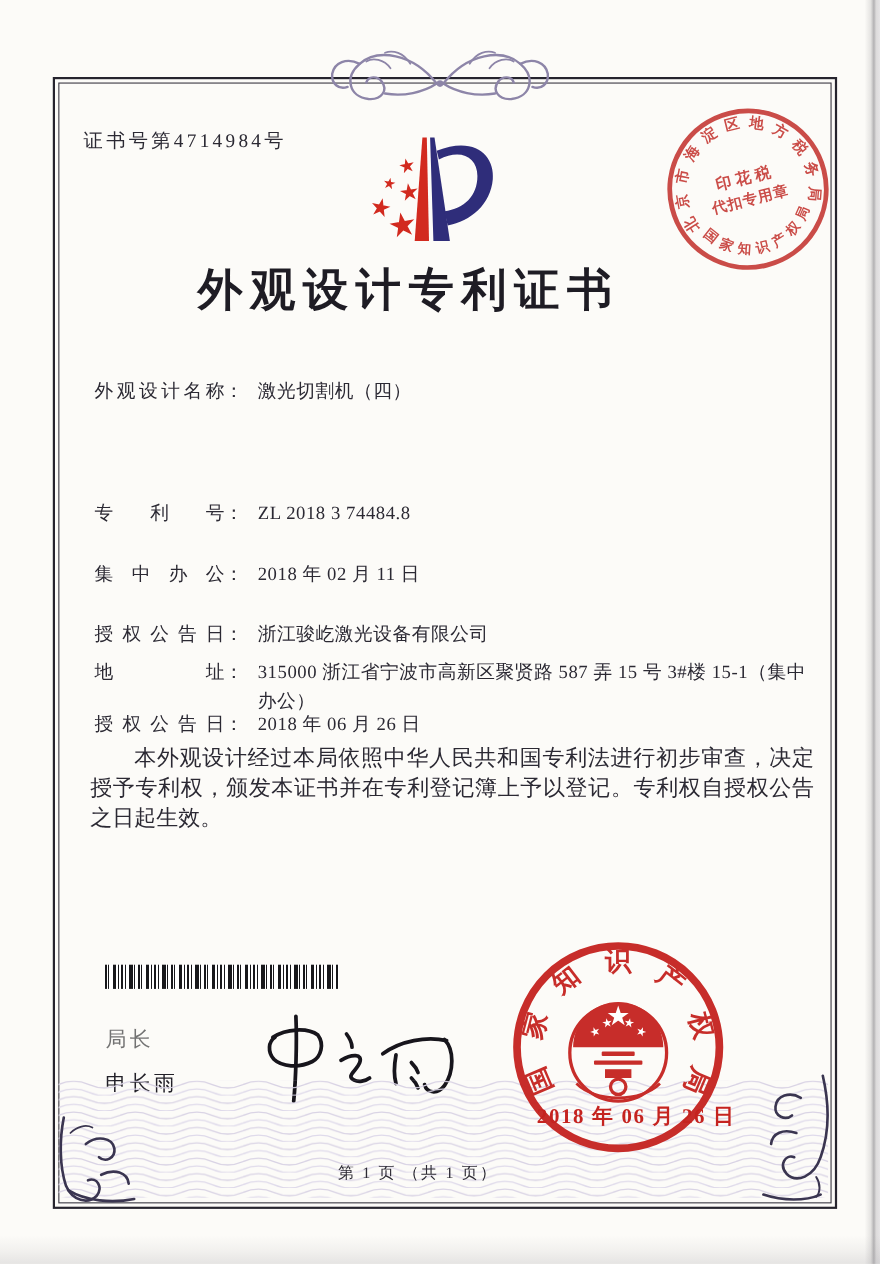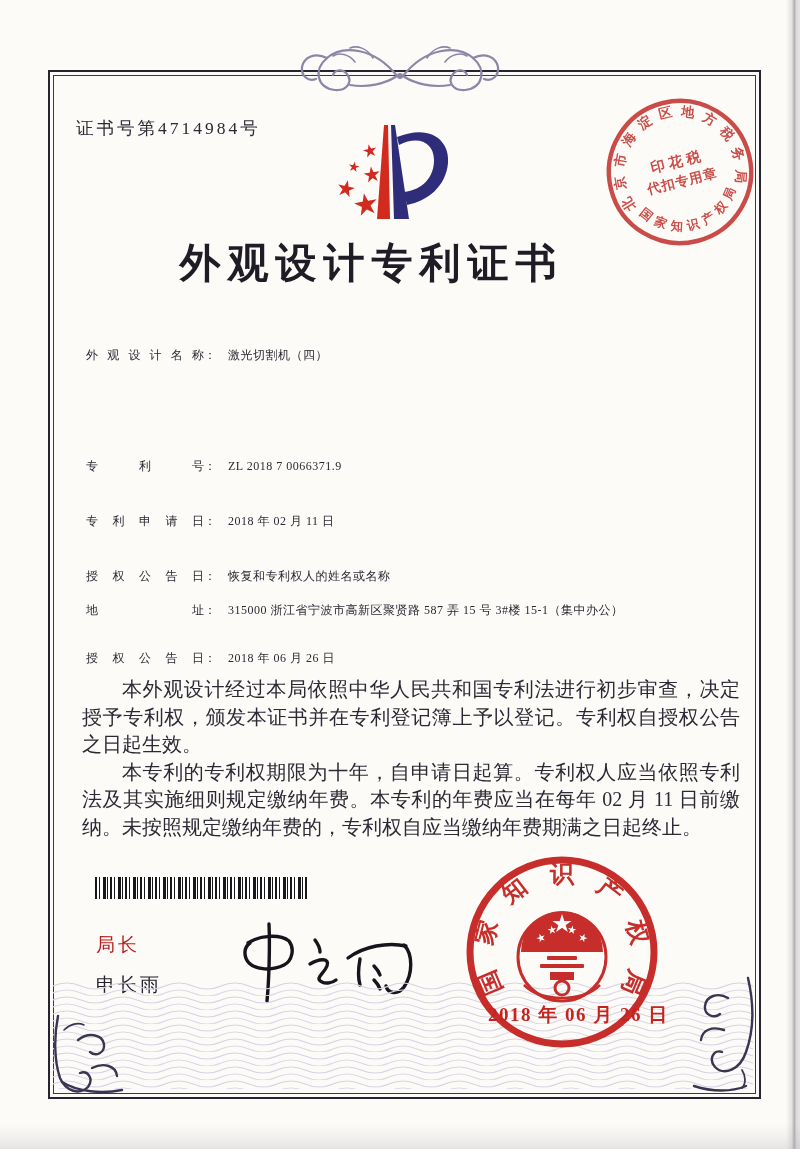--- a/index.html
+++ b/index.html
@@ -15,41 +15,41 @@
     background:linear-gradient(180deg,rgba(0,0,0,0) 0%,rgba(150,148,152,.10) 55%,rgba(170,168,172,.28) 100%);}
   
   .frame{position:absolute;left:48px;top:70px;width:709px;height:1025px;
     border:2.5px solid #26242e;}
   .frame .inner{position:absolute;left:3px;top:3px;right:3px;bottom:3px;border:1px solid #3a3842;}
   
   .cert-no{position:absolute;left:76px;top:116px;font-size:17.5px;letter-spacing:3px;color:#2b2933;}
   .title{position:absolute;left:0;top:236px;width:743px;text-align:center;
     font-size:41px;font-weight:700;letter-spacing:7px;color:#1e1c24;}
   
-  .field-row{position:absolute;left:86px;font-size:12px;line-height:27px;color:#2b2933;}
+  .field-row{position:absolute;left:86px;font-size:17px;line-height:27px;color:#2b2933;}
   .flabel{display:inline-block;width:118px;text-align:justify;text-align-last:justify;vertical-align:top;}
   .fcolon{display:inline-block;vertical-align:top;}
   .fvalue{display:inline-block;margin-left:9px;vertical-align:top;letter-spacing:.5px;}
   .fvalue.wrap{width:514px;}
   .grant2{position:absolute;left:402px;top:0;white-space:nowrap;}
   .grant2 .flabel{width:104px;}
   
   .paras{position:absolute;left:82px;top:676px;width:658px;font-size:20px;
     line-height:27.6px;text-align:justify;color:#2b2933;}
   .paras p{margin:0;text-indent:2em;}
   
   .barcode{position:absolute;left:95px;top:877px;width:213px;height:22px;
     background:repeating-linear-gradient(90deg,
       #17171a 0px,#17171a 2px,#fff 2px,#fff 3.5px,
       #17171a 3.5px,#17171a 4.5px,#fff 4.5px,#fff 7.5px,
       #17171a 7.5px,#17171a 10.5px,#fff 10.5px,#fff 12px,
       #17171a 12px,#17171a 12.8px,#fff 12.8px,#fff 15px);}
   
   .signer-title{position:absolute;left:96px;top:932px;font-size:19px;letter-spacing:3px;
-    font-family:"Liberation Sans","DejaVu Sans",sans-serif;color:#b91c1c;text-align:center;}
+    font-family:"Liberation Sans","DejaVu Sans",sans-serif;color:#737373;text-align:center;}
   .signer-name{position:absolute;left:96px;top:972px;font-size:19px;letter-spacing:3px;
     font-family:"Liberation Sans","DejaVu Sans",sans-serif;color:#222028;}
   .signature{position:absolute;left:212px;top:896px;}
   
   .tax-seal{position:absolute;left:601px;top:93px;transform:rotate(-14deg);opacity:.88;}
   .main-seal{position:absolute;left:462px;top:852px;opacity:.95;}
   .seal-date{position:absolute;left:488px;top:1002px;font-size:19px;font-weight:700;
     letter-spacing:1.5px;color:#c5231f;z-index:6;}
   
   .top-flourish{position:absolute;left:255px;top:36px;}
@@ -127,42 +127,41 @@
   </svg>
 
   <div class="title">外观设计专利证书</div>
 
   <div class="field-row" style="top:342px">
     <span class="flabel">外观设计名称</span><span class="fcolon">：</span>
     <span class="fvalue">激光切割机（四）</span>
   </div>
   <div class="field-row" style="top:453px">
     <span class="flabel">专利号</span><span class="fcolon">：</span>
-    <span class="fvalue">ZL 2018 7 0066371.9</span>
+    <span class="fvalue">ZL 2018 3 74484.8</span>
   </div>
   <div class="field-row" style="top:508px">
-    <span class="flabel">专利申请日</span><span class="fcolon">：</span>
+    <span class="flabel">集中办公</span><span class="fcolon">：</span>
     <span class="fvalue">2018 年 02 月 11 日</span>
   </div>
   <div class="field-row" style="top:563px">
     <span class="flabel">授权公告日</span><span class="fcolon">：</span>
-    <span class="fvalue">恢复和专利权人的姓名或名称</span>
+    <span class="fvalue">浙江骏屹激光设备有限公司</span>
   </div>
   <div class="field-row" style="top:597px">
     <span class="flabel">地址</span><span class="fcolon">：</span>
     <span class="fvalue wrap">315000 浙江省宁波市高新区聚贤路 587 弄 15 号 3#楼 15-1（集中办公）</span>
   </div>
   <div class="field-row" style="top:645px;width:660px">
     <span class="flabel">授权公告日</span><span class="fcolon">：</span>
     <span class="fvalue">2018 年 06 月 26 日</span>
   </div>
 
   <div class="paras">
     <p>本外观设计经过本局依照中华人民共和国专利法进行初步审查，决定授予专利权，颁发本证书并在专利登记簿上予以登记。专利权自授权公告之日起生效。</p>
-    <p>本专利的专利权期限为十年，自申请日起算。专利权人应当依照专利法及其实施细则规定缴纳年费。本专利的年费应当在每年 02 月 11 日前缴纳。未按照规定缴纳年费的，专利权自应当缴纳年费期满之日起终止。</p>
   </div>
 
   <div class="barcode"></div>
 
   <div class="signer-title">局长</div>
   <div class="signer-name">申长雨</div>
 
   <svg class="signature" width="205" height="118" viewBox="0 0 205 118">
     <g fill="none" stroke="#17151c" stroke-width="3.4" stroke-linecap="round">
       <path d="M36 47 C 48 39, 68 38, 77 45 C 83 53, 80 65, 72 69 C 60 75, 44 74, 37 67 C 31 60, 32 51, 38 47"></path>
@@ -230,16 +229,17 @@
         <rect x="78" y="112" width="44" height="4" rx="1"></rect>
         <rect x="88" y="120" width="24" height="8"></rect>
       </g>
       <circle cx="100" cy="136" r="7" fill="none" stroke="#c5231f" stroke-width="3"></circle>
       <path d="M62 133 C 70 141, 84 146, 100 146 C 116 146, 130 141, 138 133" fill="none" stroke="#c5231f" stroke-width="2.5"></path>
     </g>
   </svg>
 
   <div class="seal-date">2018 年 06 月 26 日</div>
 
+  <div class="footer">第 1 页 （共 1 页）</div>
 
   <div class="scan-edge-right"></div>
   <div class="scan-edge-bottom"></div>
 </div>
 
 </body></html>

